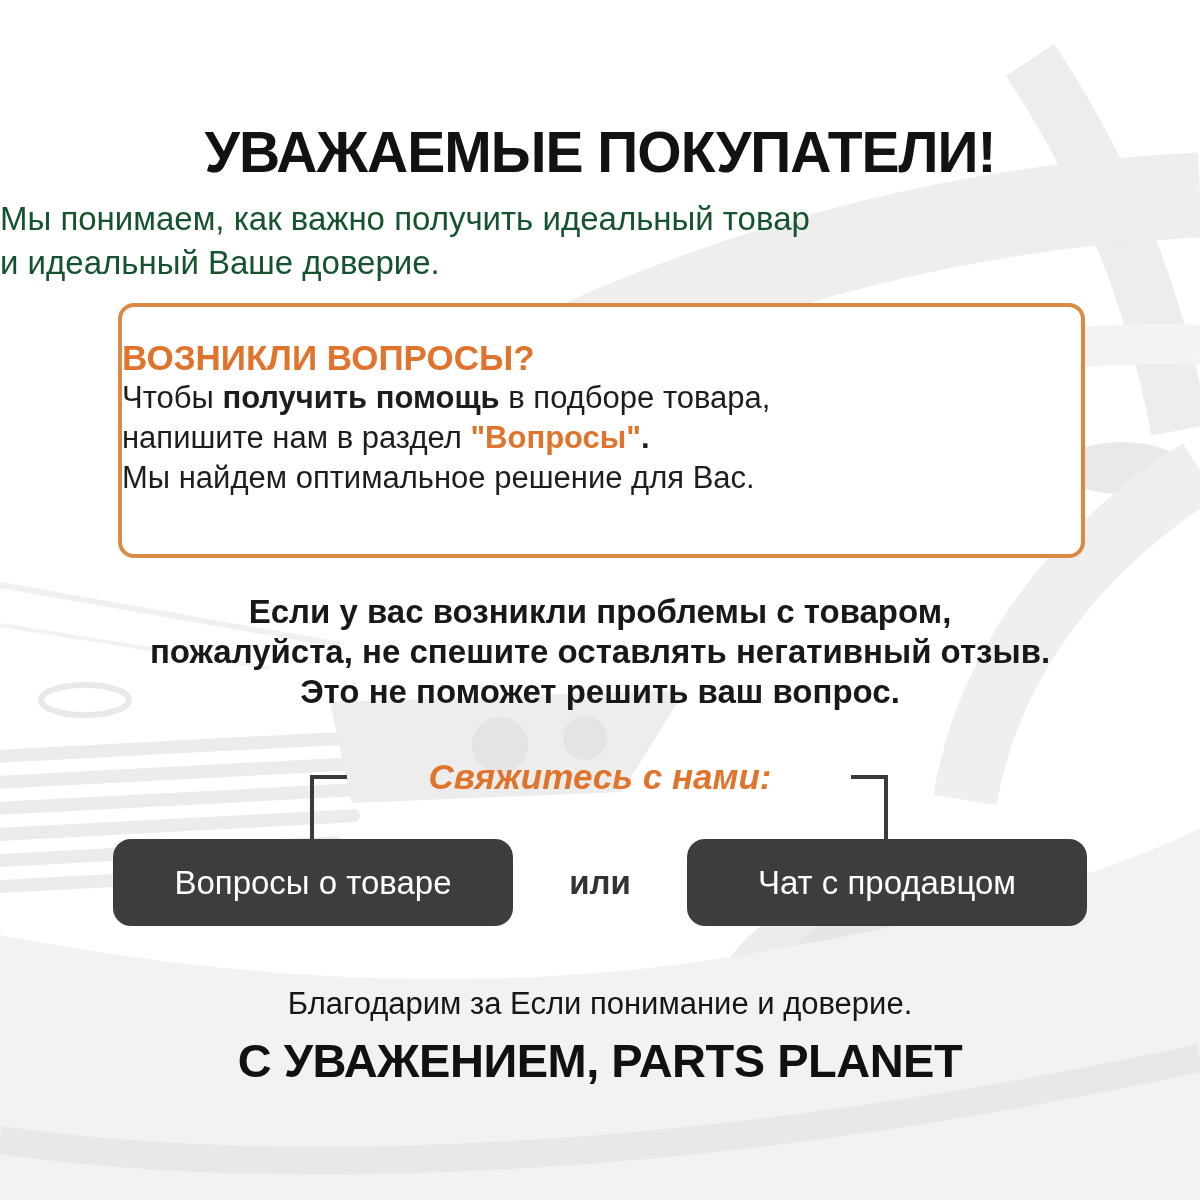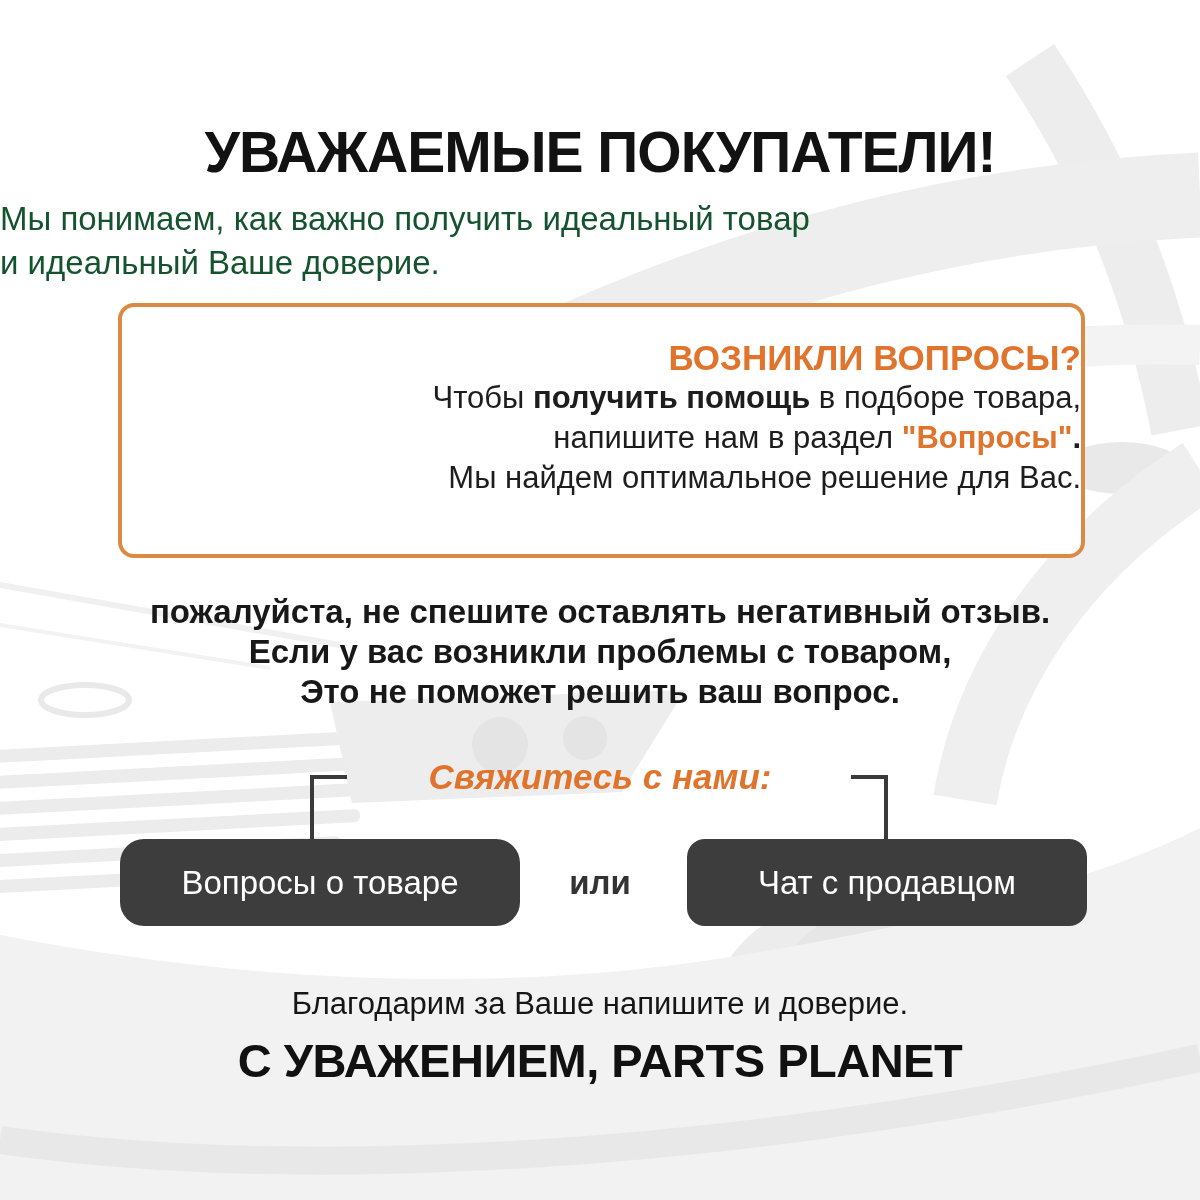--- a/index.html
+++ b/index.html
@@ -33,21 +33,21 @@
     font-size: 33px; line-height: 44px;
     color: #14532d;
   }
   
   .qbox {
     position: absolute; left: 118px; top: 303px;
     width: 967px; height: 255px;
     background: #ffffff;
     border: 4px solid #DB8A45;
     border-radius: 16px;
-    text-align: right;
+    text-align: left;
   }
   .qbox-heading {
     margin-top: 31px;
     font-size: 35px; font-weight: 700;
     color: #E0742D;
   }
   .qbox-body {
     font-size: 31px; line-height: 40px;
     color: #1d1d1d;
   }
@@ -78,21 +78,21 @@
   .conn-right-h { left: 851px; top: 775px; width: 37px; height: 4px; }
   .btn {
     position: absolute; top: 839px;
     width: 400px; height: 87px;
     background: #3D3D3D;
     border-radius: 18px;
     display: flex; align-items: center; justify-content: center;
     color: #ffffff; font-size: 33px;
     cursor: pointer;
   }
-  .btn-left  { left: 120px; border-radius: 24px; }
+  .btn-left  { left: 113px; }
   .btn-right { left: 687px; }
   .or-label {
     position: absolute; left: 513px; top: 839px;
     width: 174px; height: 87px;
     display: flex; align-items: center; justify-content: center;
     font-size: 33px; font-weight: 700; color: #333333;
   }
   
   .thanks {
     position: absolute; left: 0; right: 0; top: 986px;
@@ -170,36 +170,36 @@
   <div class="qbox">
     <div class="qbox-heading">ВОЗНИКЛИ ВОПРОСЫ?</div>
     <div class="qbox-body">
       <div><span>Чтобы </span><span class="b">получить помощь</span><span> в подборе товара,</span></div>
       <div><span>напишите нам в раздел </span><span class="link-orange">"Вопросы"</span><span class="b">.</span></div>
       <div>Мы найдем оптимальное решение для Вас.</div>
     </div>
   </div>
 
   <div class="warning">
+    <div>Если у вас возникли проблемы с товаром,</div>
     <div>пожалуйста, не спешите оставлять негативный отзыв.</div>
-    <div>Если у вас возникли проблемы с товаром,</div>
     <div>Это не поможет решить ваш вопрос.</div>
   </div>
 
   <div class="contact-heading">Свяжитесь с нами:</div>
 
   <div class="connector conn-left-v"></div>
   <div class="connector conn-left-h"></div>
   <div class="connector conn-right-v"></div>
   <div class="connector conn-right-h"></div>
 
   <div class="btn btn-left">
     <span>Вопросы о товаре</span>
   </div>
   <div class="or-label">или</div>
   <div class="btn btn-right">
     <span>Чат с продавцом</span>
   </div>
 
-  <div class="thanks">Благодарим за Ваше напишите и доверие.</div>
+  <div class="thanks">Благодарим за Если понимание и доверие.</div>
   <div class="signature">С УВАЖЕНИЕМ, PARTS PLANET</div>
 
 </div>
 
 </body></html>

